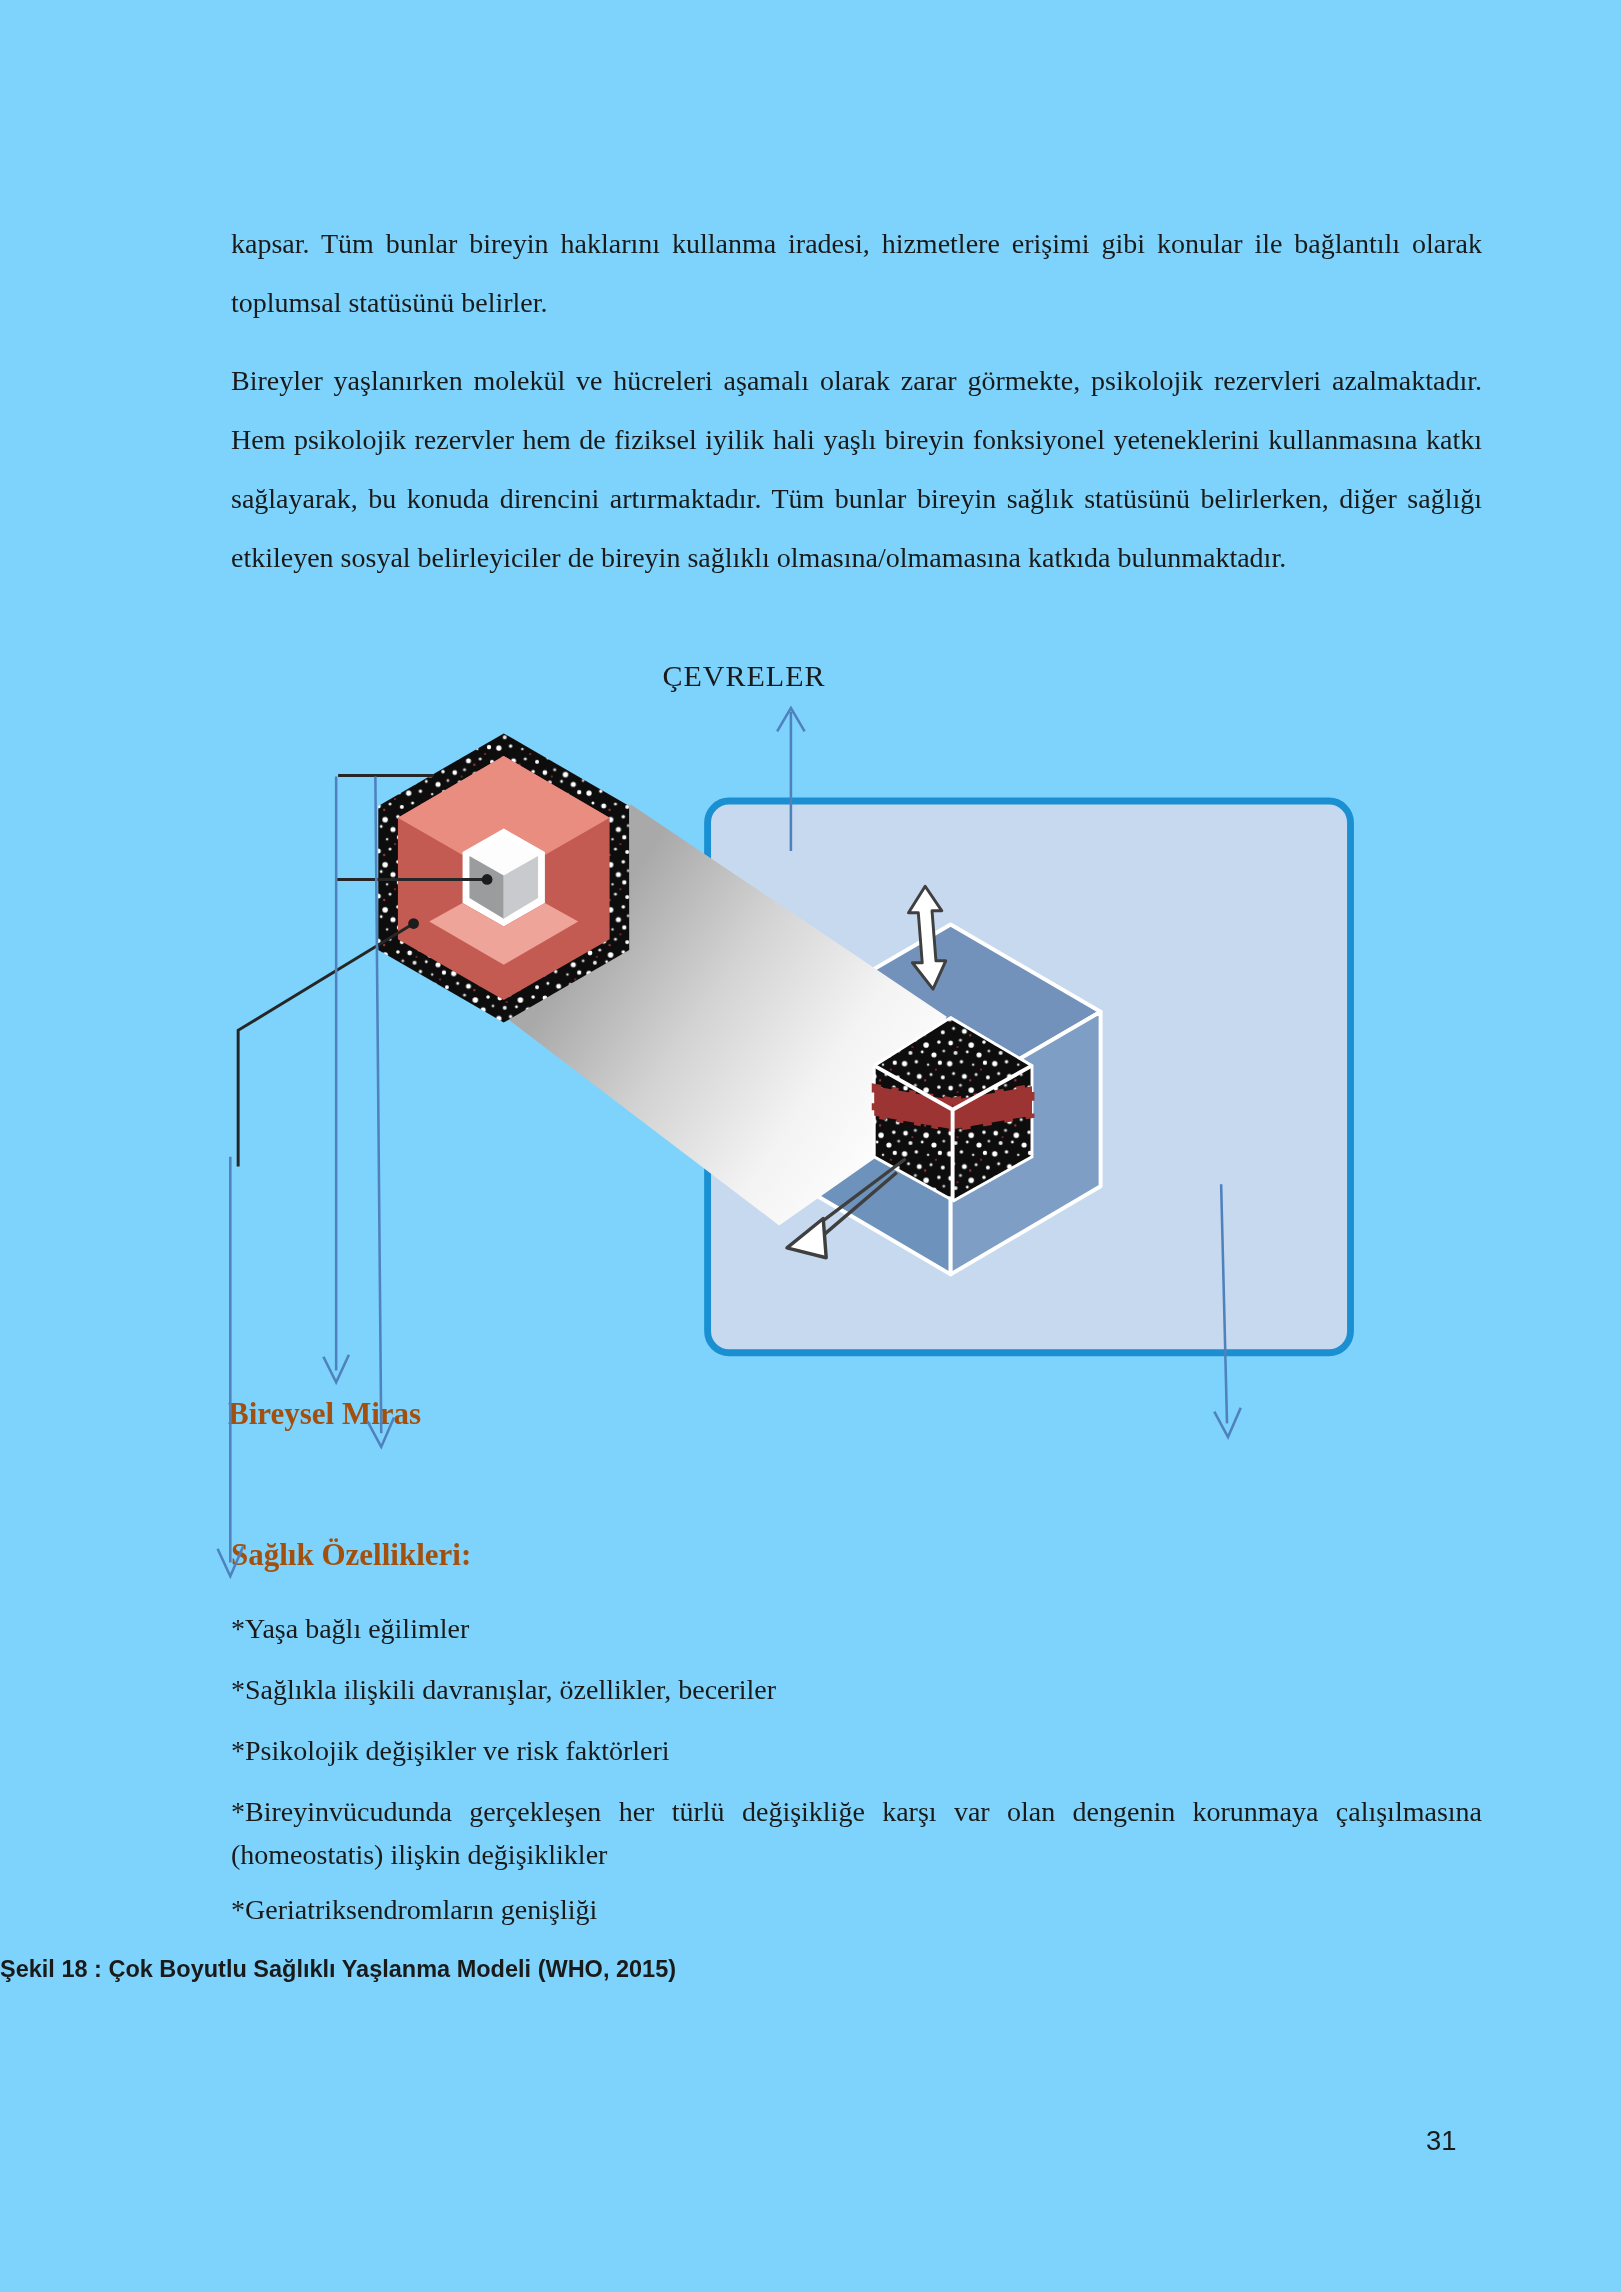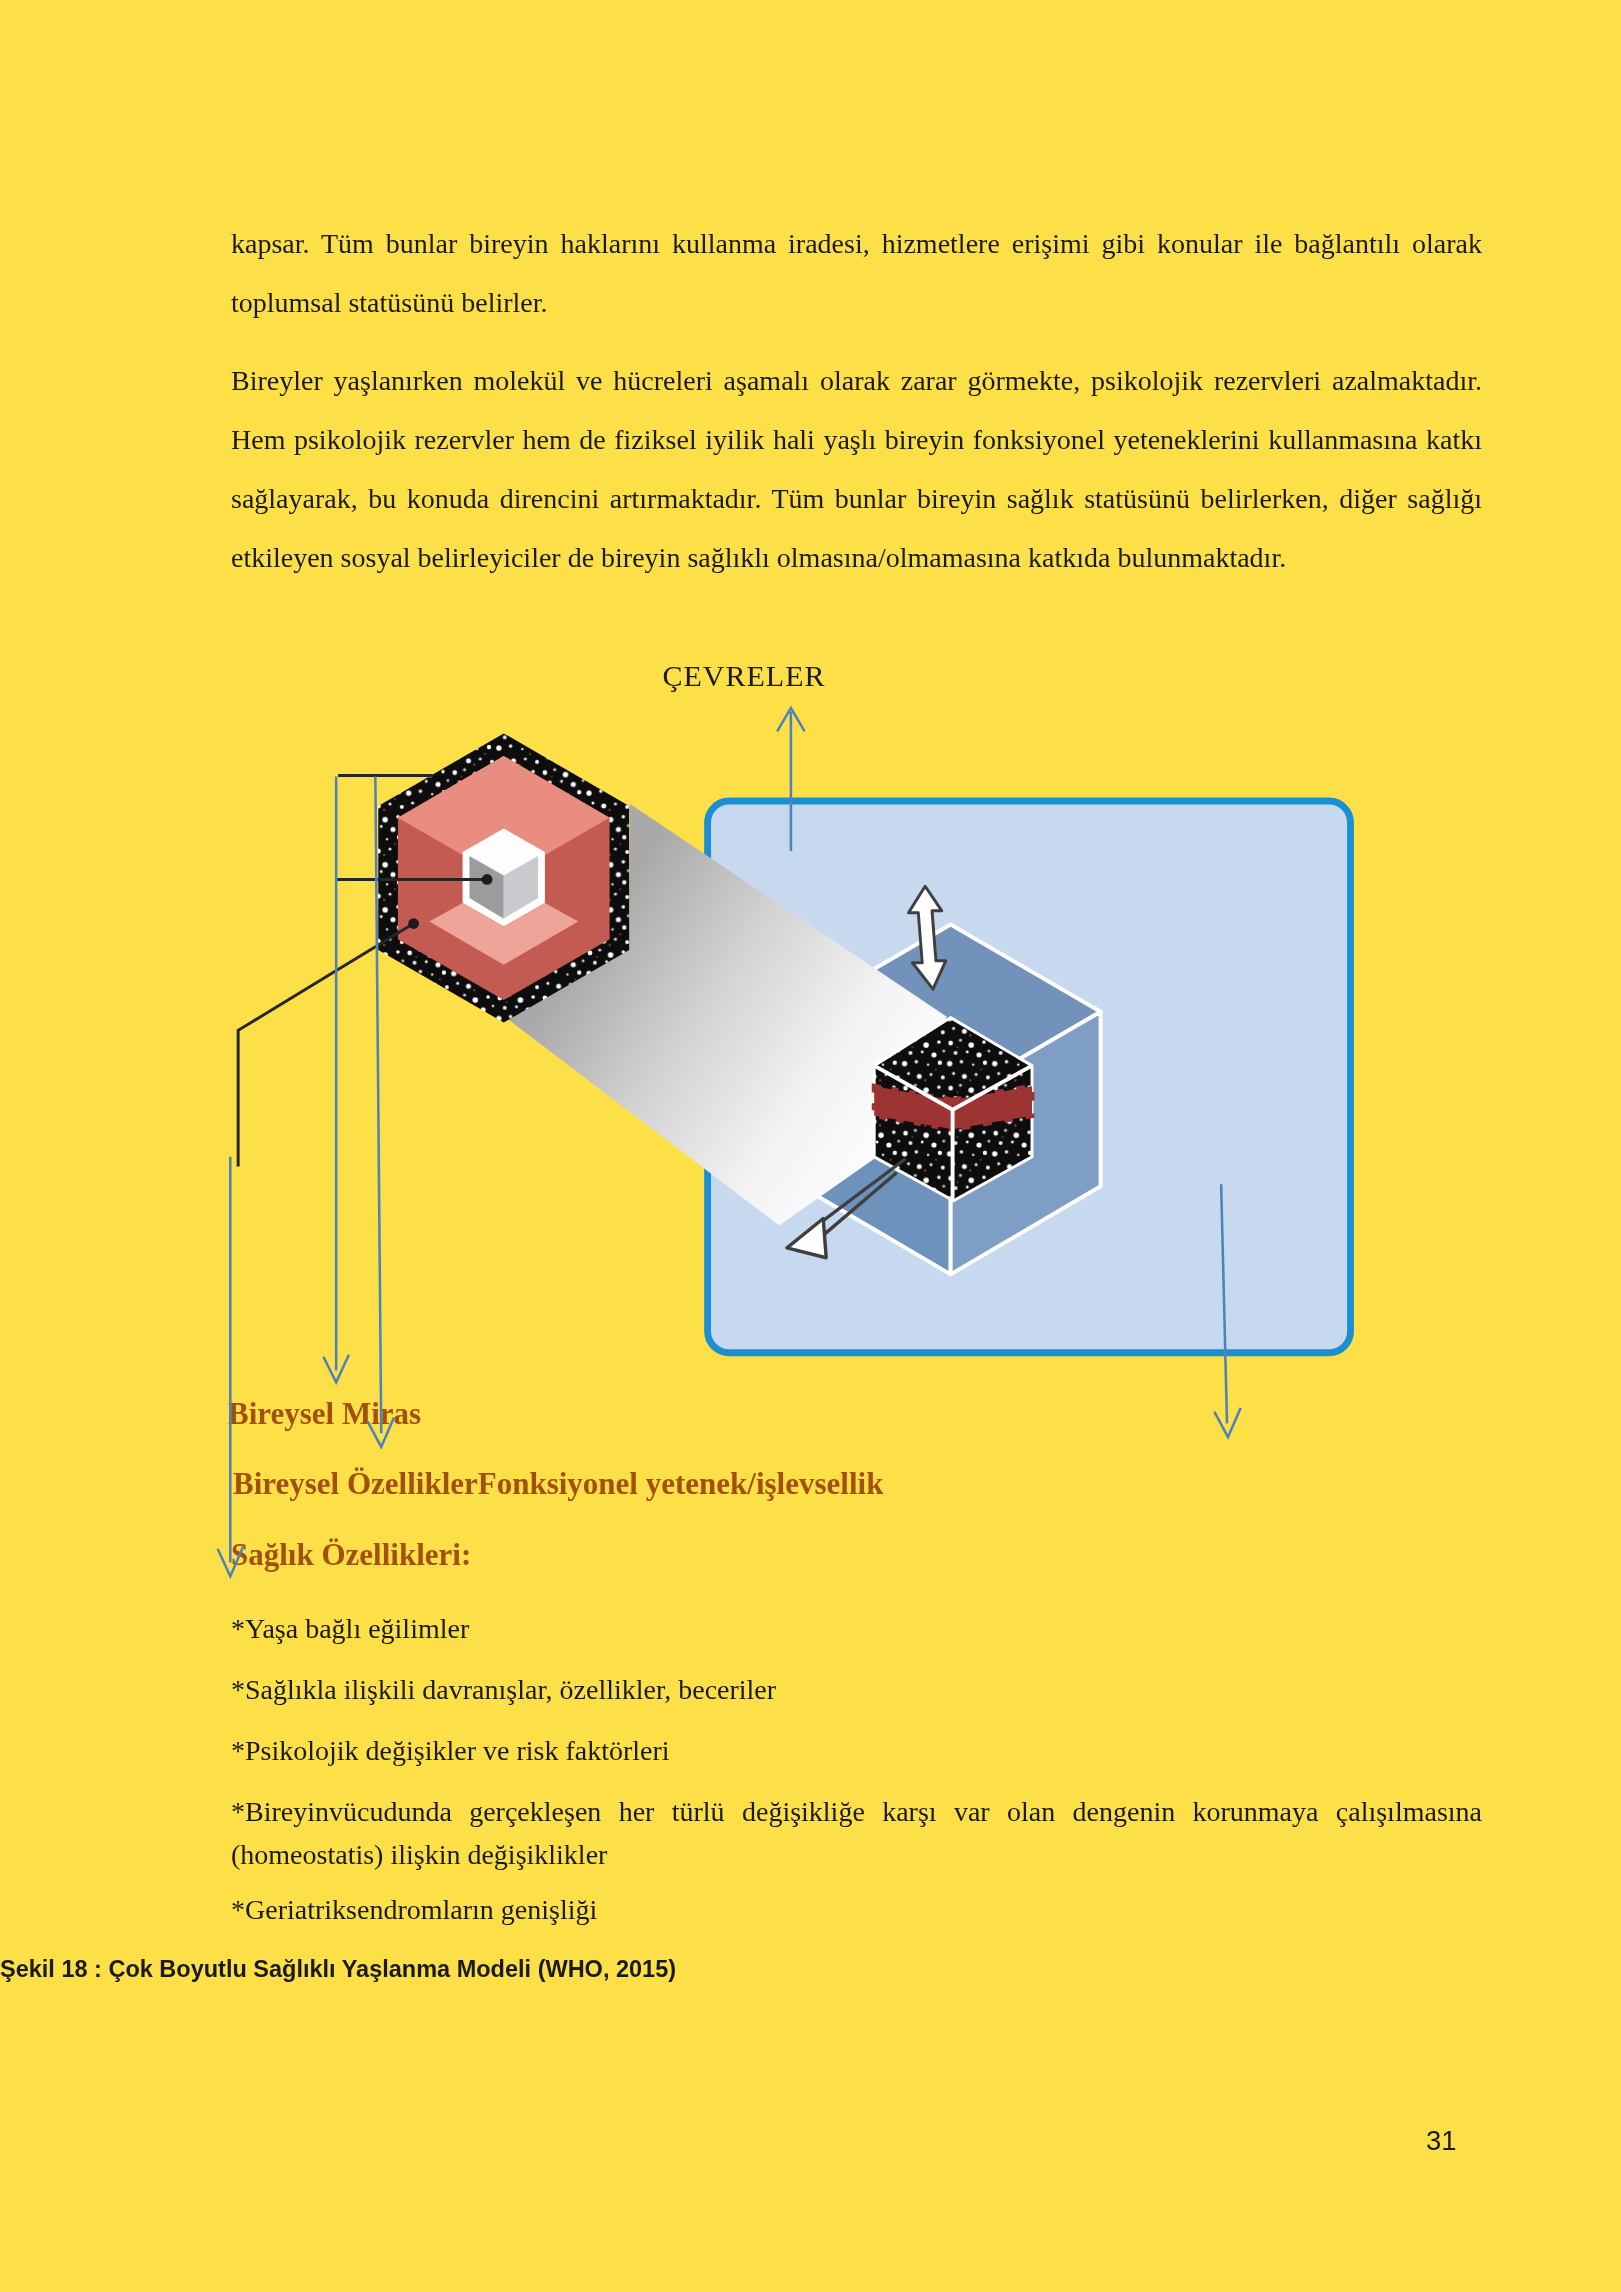--- a/index.html
+++ b/index.html
@@ -1,19 +1,19 @@
 <!DOCTYPE html>
 <html style="--text-black: #1a1a1a; --label-brown: #a3500f; --arrow-blue: #4f81bd; --box-border: #1a8fd1; --box-fill: #c7d9ef; --hex-red-dark: #c45b52; --hex-red-light: #e98d80; --hex-red-lip: #efa49a; --cube-red-band: #9c3434; --cube-top: #7392bb; --cube-left: #6d92bb; --cube-right: #7e9ec6;"><head>
 <meta charset="utf-8">
 <style>
   html,body{margin:0;padding:0;background:#888;}
   .page{
     position:relative;
     width:1621px;height:2293px;
-    background:#fde047;
+    background:#7dd3fc;
     font-family:"Liberation Serif","DejaVu Serif",serif;
     color:var(--text-black,#1a1a1a);
     overflow:hidden;
   }
   .body-par{
     position:absolute;left:231px;width:1251px;
     font-size:28px;line-height:59px;text-align:justify;
   }
   .fig-heading{
     position:absolute;left:0;top:659px;width:1488px;
@@ -153,21 +153,20 @@
     <g stroke-width="2.6">
       <path class="arrow-blue" d="M807,868 L807,726 M793,746 L807,722 L821,746"></path>
       <path class="arrow-blue" d="M343,792 L343,1398 M330,1384 L343,1410 L356,1382"></path>
       <path class="arrow-blue" d="M383,792 L389,1462 M375,1450 L389,1476 L402,1446"></path>
       <path class="arrow-blue" d="M235,1180 L235,1594 M222,1580 L235,1608 L248,1578"></path>
       <path class="arrow-blue" d="M1246,1208 L1252,1452 M1239,1440 L1253,1466 L1266,1436"></path>
     </g>
   </svg>
 
   <div class="brown-label" style="left:228px;top:1396px;">Bireysel Miras</div>
-  <div class="brown-label" style="left:233px;top:1466px;">Bireysel ÖzelliklerFonksiyonel yetenek/işlevsellik</div>
   <div class="brown-label" style="left:231px;top:1537px;">Sağlık Özellikleri:</div>
 
   <div class="list-item" style="top:1613px;">*Yaşa bağlı eğilimler</div>
   <div class="list-item" style="top:1674px;text-align:center;">*Sağlıkla ilişkili davranışlar, özellikler, beceriler</div>
   <div class="list-item" style="top:1735px;">*Psikolojik değişikler ve risk faktörleri</div>
   <div class="list-par" style="top:1790px;">*Bireyinvücudunda gerçekleşen her türlü değişikliğe karşı var olan dengenin korunmaya çalışılmasına (homeostatis) ilişkin değişiklikler</div>
   <div class="list-item" style="top:1894px;text-align:center;">*Geriatriksendromların genişliği</div>
 
   <div class="fig-caption">Şekil 18 : Çok Boyutlu Sağlıklı Yaşlanma Modeli (WHO, 2015)</div>
   <div class="page-number">31</div>

